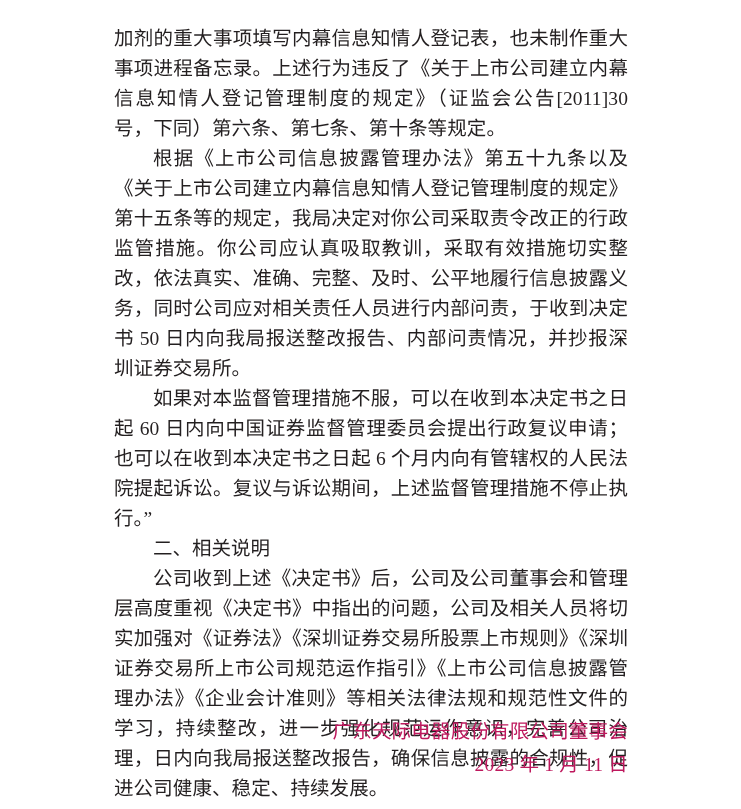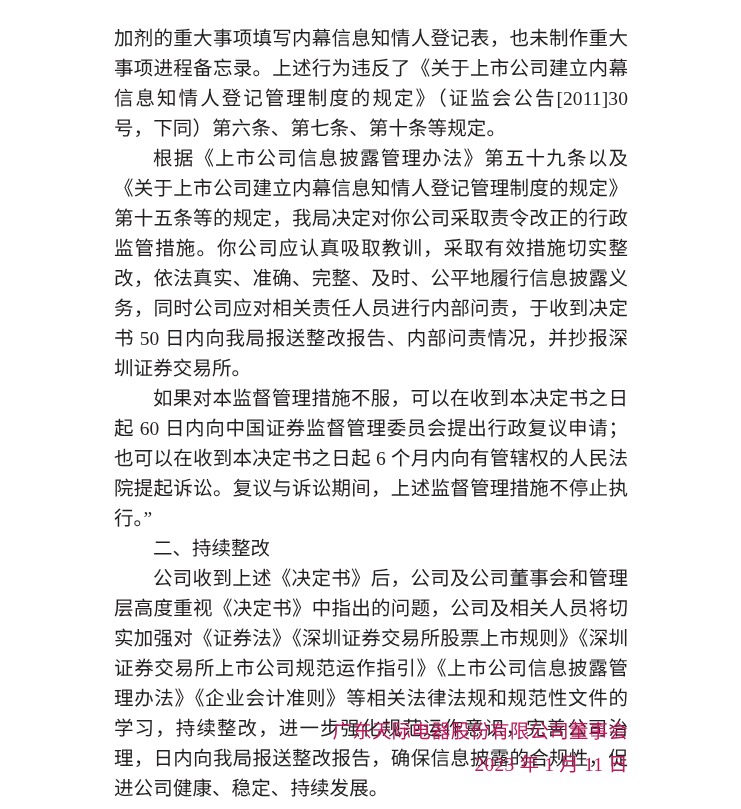--- a/index.html
+++ b/index.html
@@ -80,21 +80,21 @@
 <body>
 
 <div class="page">
 
   <p class="para">加剂的重大事项填写内幕信息知情人登记表，也未制作重大事项进程备忘录。上述行为违反了《关于上市公司建立内幕信息知情人登记管理制度的规定》（证监会公告[2011]30 号，下同）第六条、第七条、第十条等规定。</p>
 
   <p class="para indent">根据《上市公司信息披露管理办法》第五十九条以及《关于上市公司建立内幕信息知情人登记管理制度的规定》第十五条等的规定，我局决定对你公司采取责令改正的行政监管措施。你公司应认真吸取教训，采取有效措施切实整改，依法真实、准确、完整、及时、公平地履行信息披露义务，同时公司应对相关责任人员进行内部问责，于收到决定书 50 日内向我局报送整改报告、内部问责情况，并抄报深圳证券交易所。</p>
 
   <p class="para indent">如果对本监督管理措施不服，可以在收到本决定书之日起 60 日内向中国证券监督管理委员会提出行政复议申请；也可以在收到本决定书之日起 6 个月内向有管辖权的人民法院提起诉讼。复议与诉讼期间，上述监督管理措施不停止执行。”</p>
 
-  <h2 class="heading">二、持续整改</h2>
+  <h2 class="heading">二、相关说明</h2>
 
   <p class="para indent">公司收到上述《决定书》后，公司及公司董事会和管理层高度重视《决定书》中指出的问题，公司及相关人员将切实加强对《证券法》《深圳证券交易所股票上市规则》《深圳证券交易所上市公司规范运作指引》《上市公司信息披露管理办法》《企业会计准则》等相关法律法规和规范性文件的学习，持续整改，进一步强化规范运作意识，完善公司治理，日内向我局报送整改报告，确保信息披露的合规性，促进公司健康、稳定、持续发展。</p>
 
   <div class="spacer-line"></div>
 
   <div class="signature">
     <div>广东天际电器股份有限公司董事会</div>
     <div class="sig-date">2023 年 1 月 11 日</div>
   </div>
 

